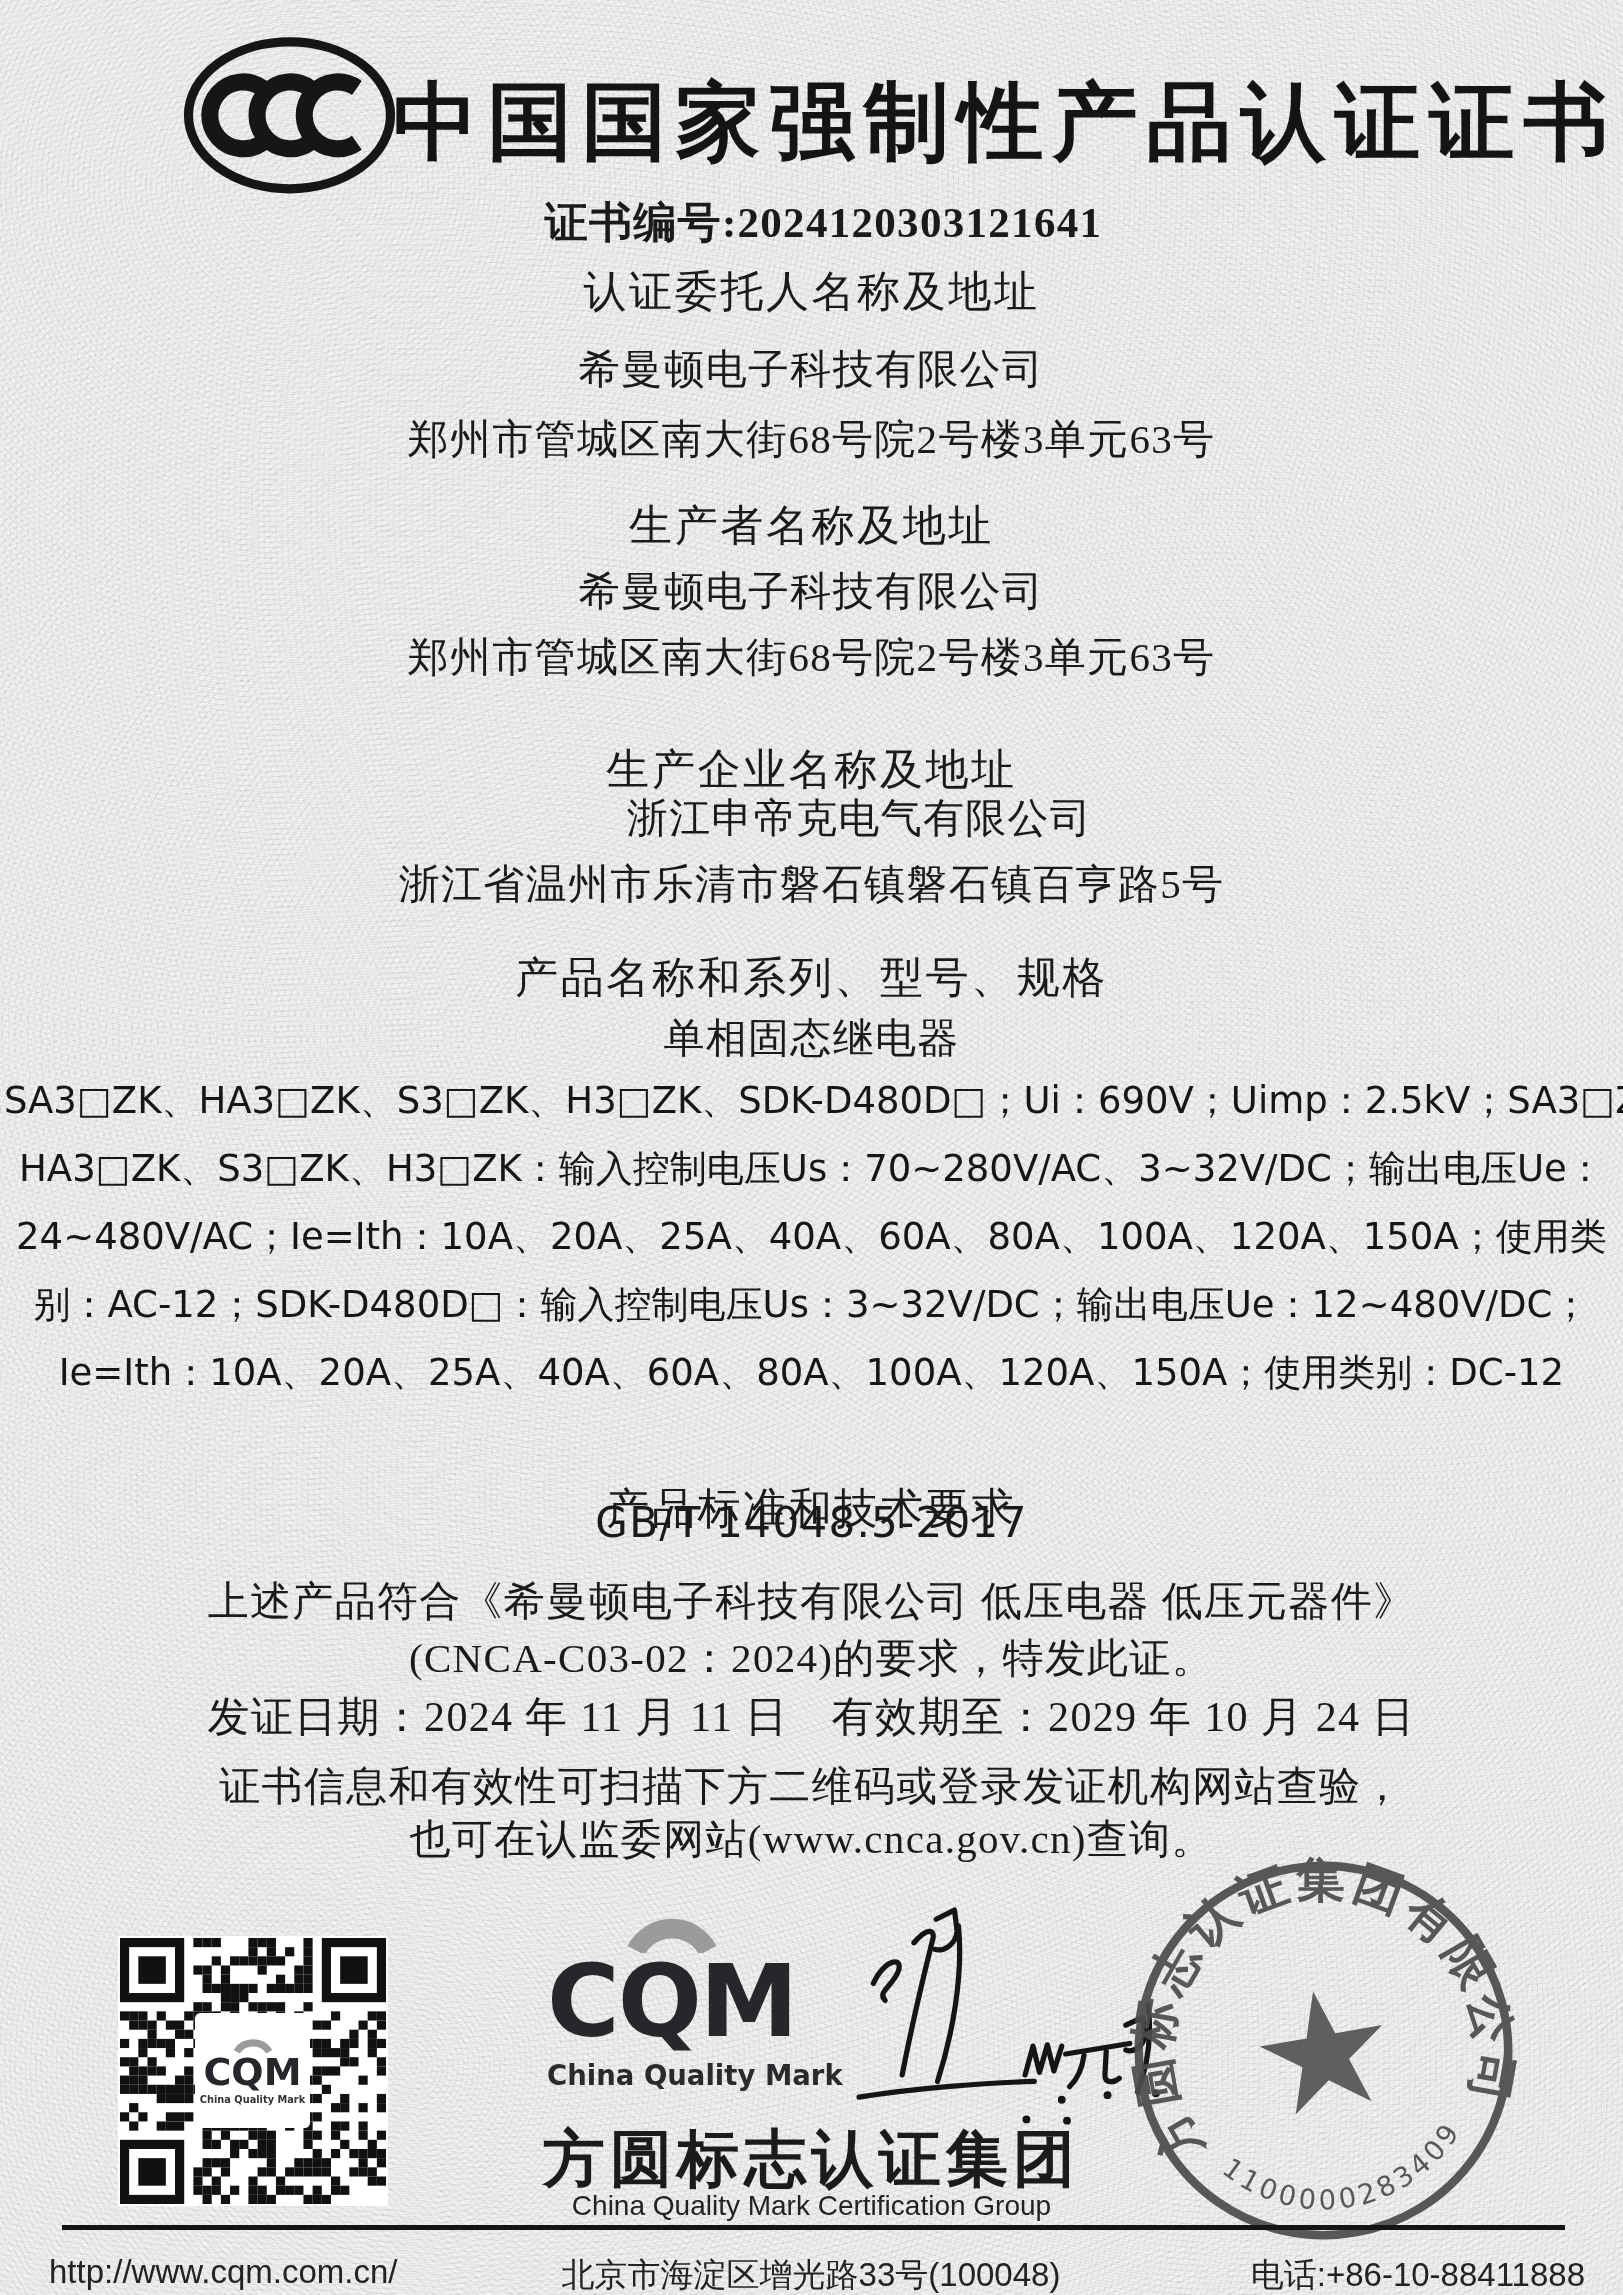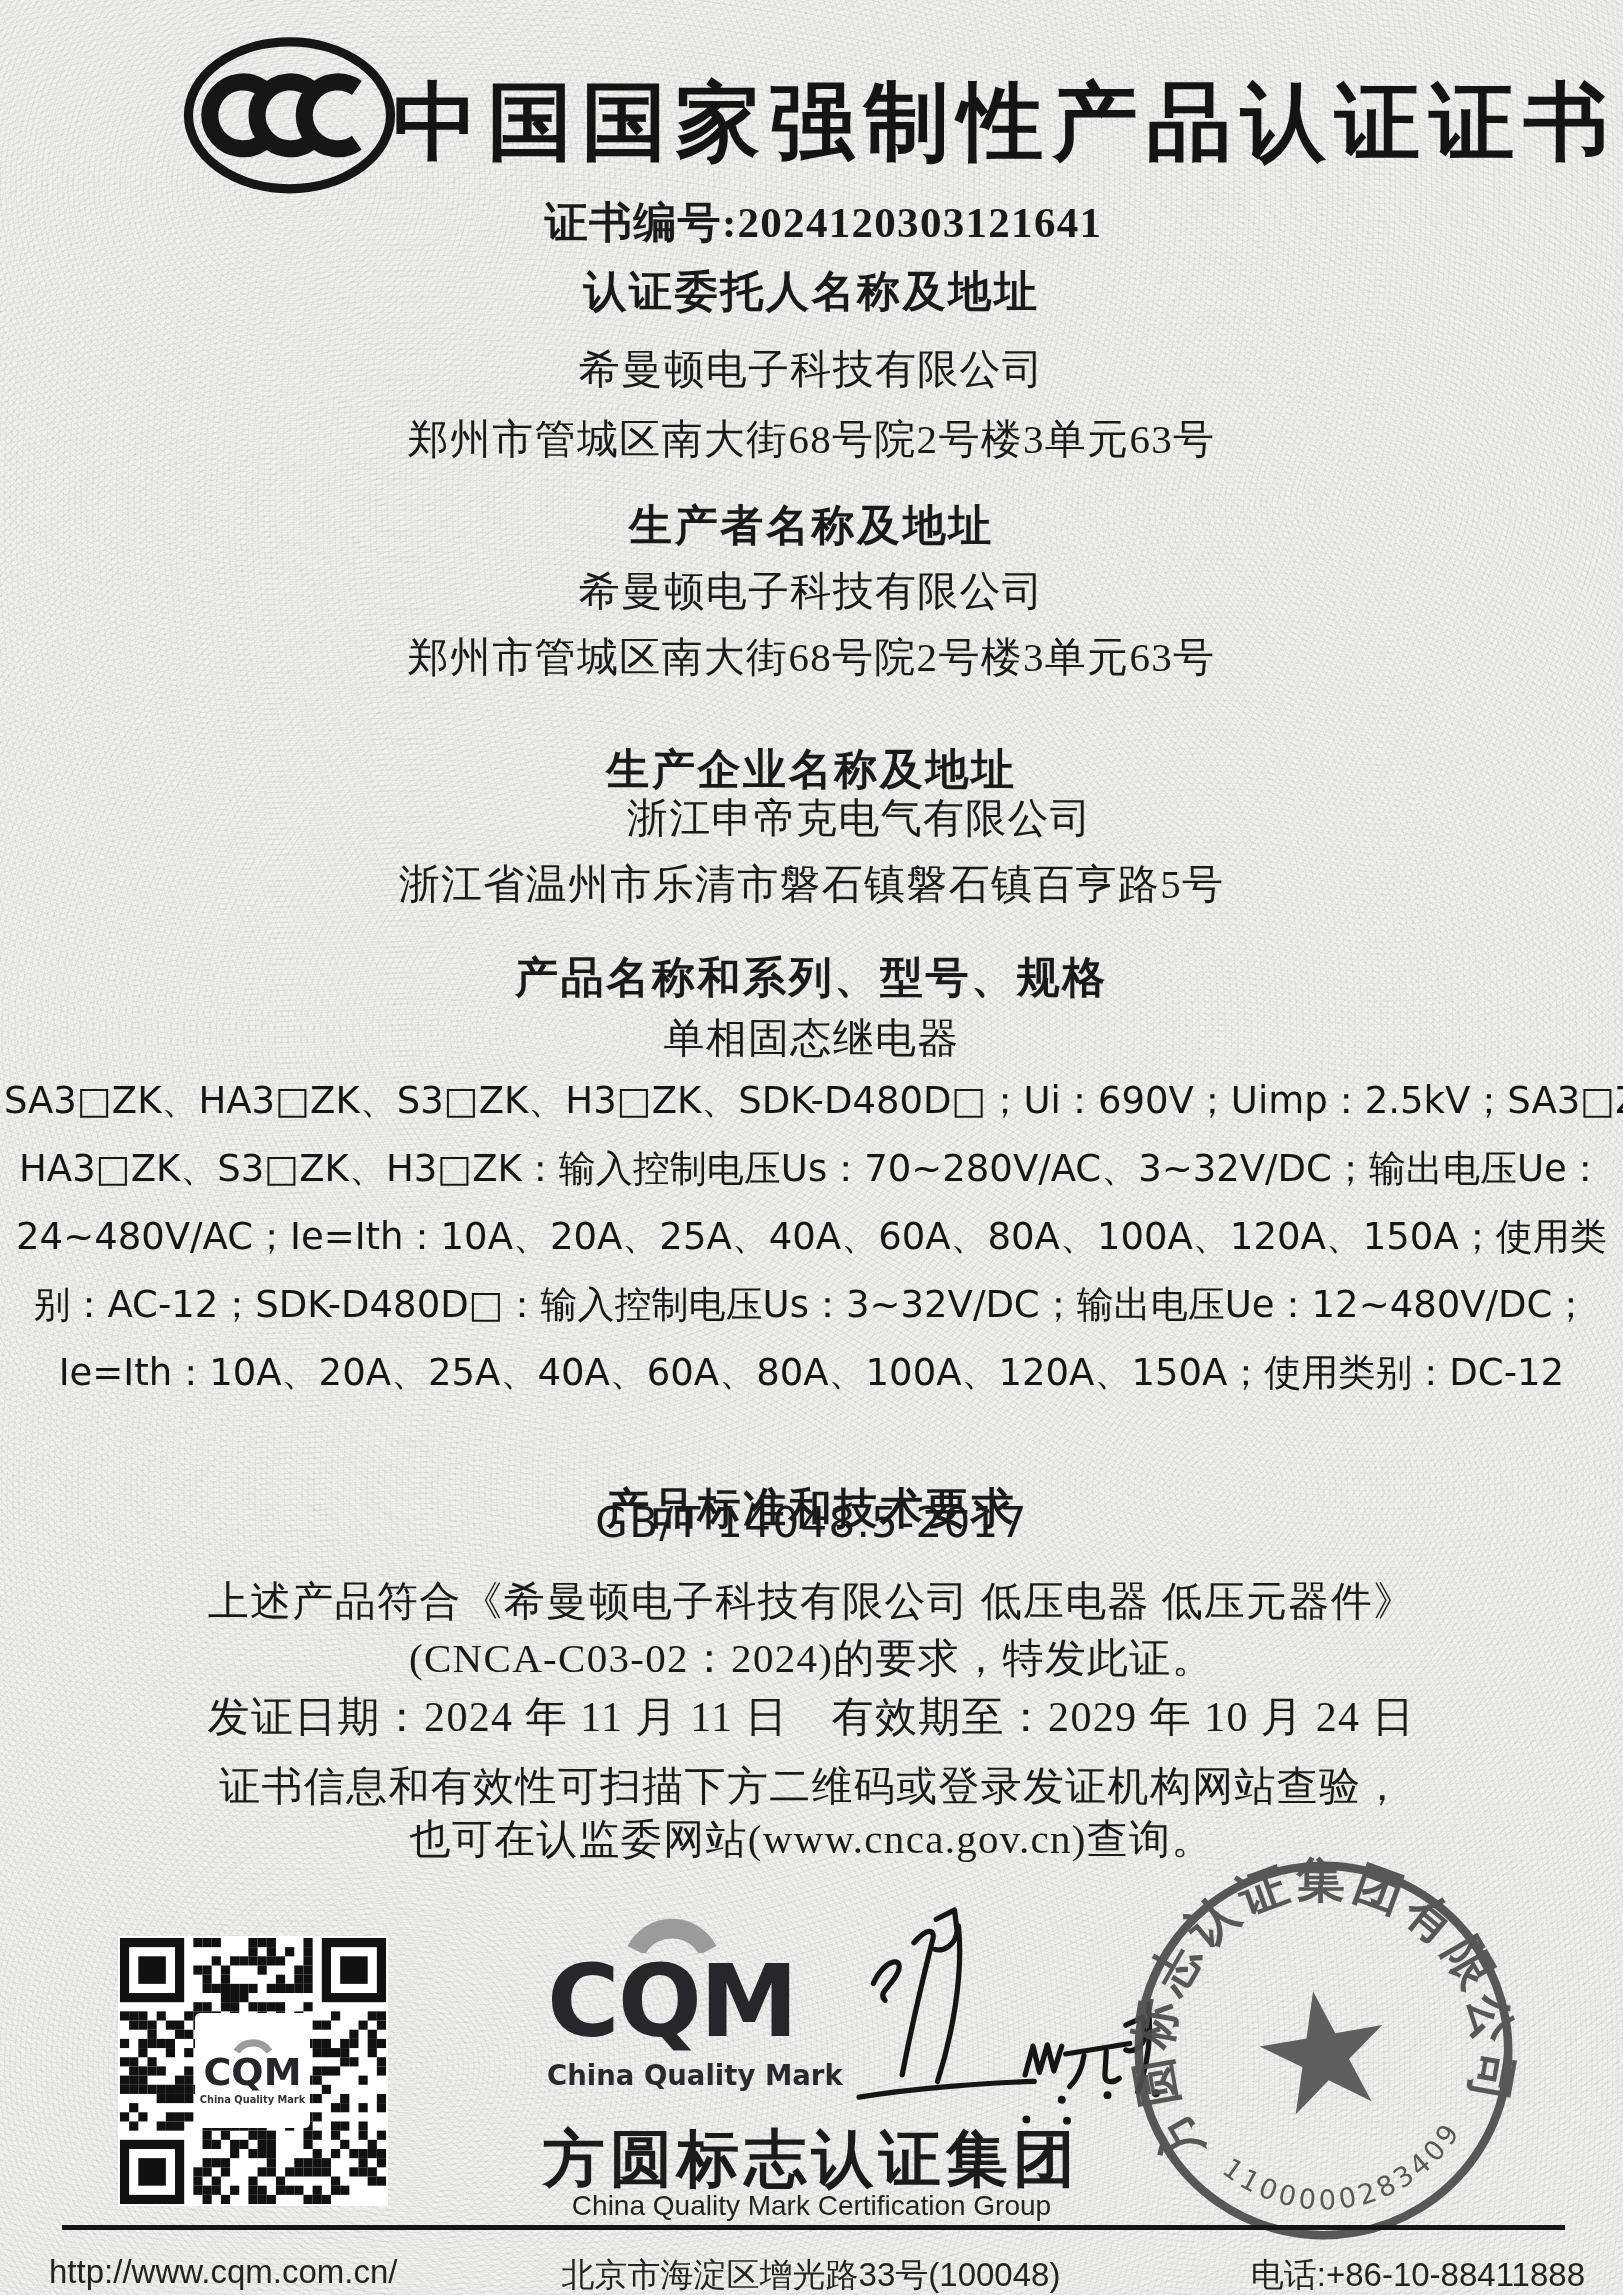--- a/index.html
+++ b/index.html
@@ -19,21 +19,21 @@
   }
   .abs{position:absolute;}
   .ctr{left:0;width:1623px;text-align:center;}
   .title{
     left:393px;width:1204px;text-align:center;
     font-family:"Liberation Sans", sans-serif;
     font-weight:900;font-size:85px;letter-spacing:9.2px;color:#141414;
     white-space:nowrap;
   }
   .certno{font-size:43px;font-weight:700;letter-spacing:1.3px;}
-  .h{font-size:43px;font-weight:700;letter-spacing:2.6px;}
+  .h{font-size:43px;font-weight:400;letter-spacing:2.6px;}
   .t{font-size:41px;letter-spacing:1.3px;}
   .spec{
     left:3.9px;width:1615px;text-align:center;
     font-family:"DejaVu Sans", sans-serif;
     font-size:37px;line-height:68px;font-weight:500;color:#161616;
     white-space:nowrap;
   }
   .stmt{font-size:41px;letter-spacing:1.3px;}
   .footer-rule{left:62px;width:1503px;height:5.2px;background:#141414;}
   .foot{

